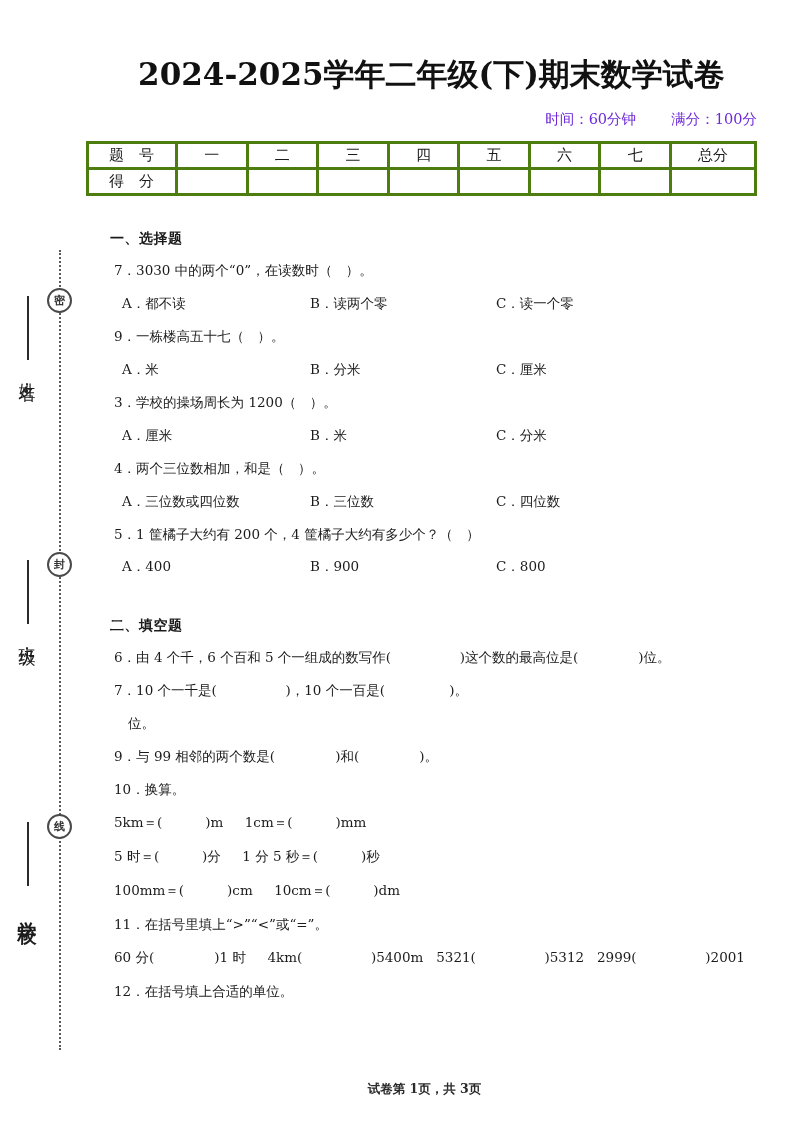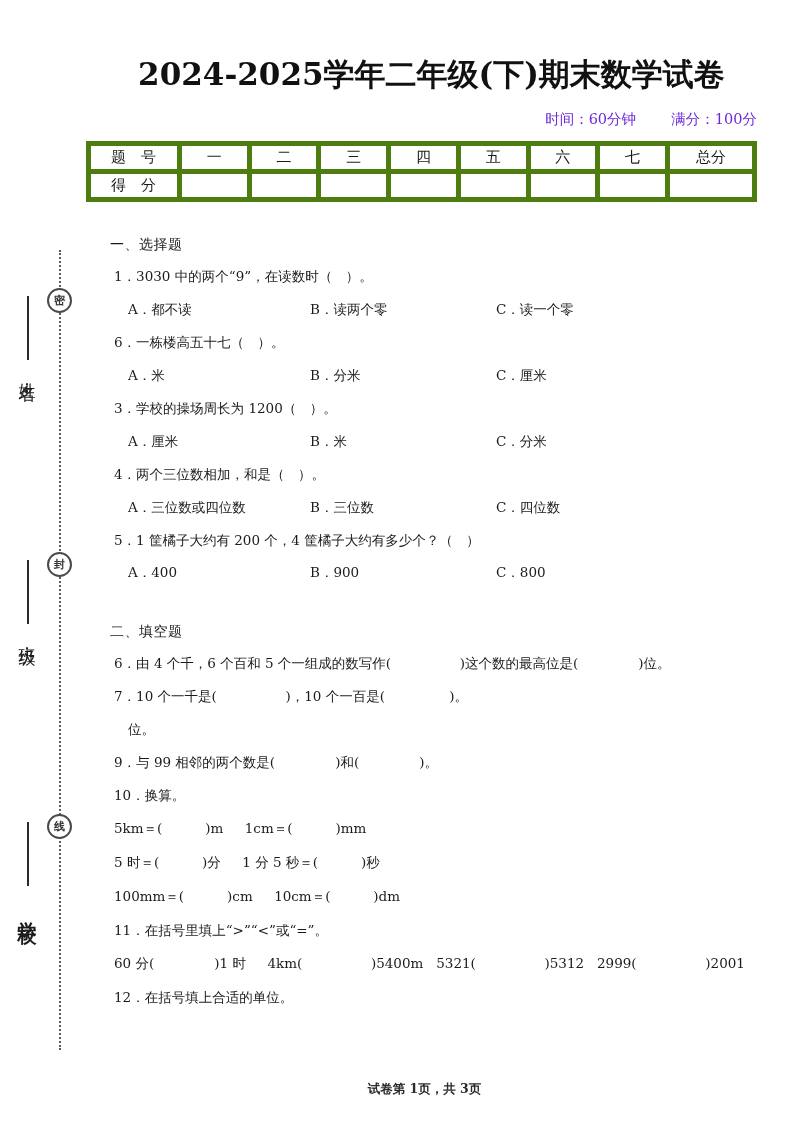--- a/index.html
+++ b/index.html
@@ -113,21 +113,21 @@
   #score-table-wrap {
     margin: 12px 36px 0 0;
     padding-left: 0px;
   }
   table.score-table {
     border-collapse: collapse;
     width: 671px;
     table-layout: fixed;
   }
   table.score-table td {
-    border: 5px solid #4d7c0f;
+    border: 3px solid #4d7c0f;
     height: 23px;
     text-align: center;
     vertical-align: middle;
     font-size: 15px;
     padding: 0;
     font-family: "DejaVu Serif", "Liberation Serif", serif;
   }
   table.score-table td.row-head {
     width: 82px;
     letter-spacing: 5px;
@@ -136,21 +136,21 @@
   table.score-table td.total-col { width: 82px; }
 
   
   #content {
     margin: 34px 0 0 0;
     padding-left: 24px;
     padding-right: 30px;
   }
   .section-head {
     font-size: 14px;
-    font-weight: normal;
+    font-weight: bold;
     margin: 0 0 14px 0;
     letter-spacing: 0.5px;
   }
   .section-head.second { margin-top: 42px; }
 
   .q-line {
     font-size: 13.5px;
     line-height: 1.25;
     margin: 0 0 16px 0;
     white-space: pre;
@@ -162,21 +162,21 @@
     margin: 0 0 16px 0;
     padding-left: 26px;
     font-size: 13.5px;
     position: relative;
     height: 17px;
   }
   .opt {
     position: absolute;
     white-space: pre;
   }
-  .opt.a { left: 18px; }
+  .opt.a { left: 12px; }
   .opt.b { left: 200px; }
   .opt.c { left: 386px; }
 
   .conv-row {
     font-size: 13.5px;
     margin: 0 0 16px 0;
     padding-left: 4px;
     white-space: pre;
   }
 
@@ -255,28 +255,28 @@
           <td class="total-col"></td>
         </tr>
       </tbody>
     </table>
   </div>
 
   <div id="content">
 
     <div class="section-head">一、选择题</div>
 
-    <div class="q-line stem">1．3030 中的两个“9”，在读数时（　）。</div>
+    <div class="q-line stem">7．3030 中的两个“0”，在读数时（　）。</div>
     <div class="opt-row">
       <span class="opt a">A．都不读</span>
       <span class="opt b">B．读两个零</span>
       <span class="opt c">C．读一个零</span>
     </div>
 
-    <div class="q-line stem">6．一栋楼高五十七（　）。</div>
+    <div class="q-line stem">9．一栋楼高五十七（　）。</div>
     <div class="opt-row">
       <span class="opt a">A．米</span>
       <span class="opt b">B．分米</span>
       <span class="opt c">C．厘米</span>
     </div>
 
     <div class="q-line stem">3．学校的操场周长为 1200（　）。</div>
     <div class="opt-row">
       <span class="opt a">A．厘米</span>
       <span class="opt b">B．米</span>

